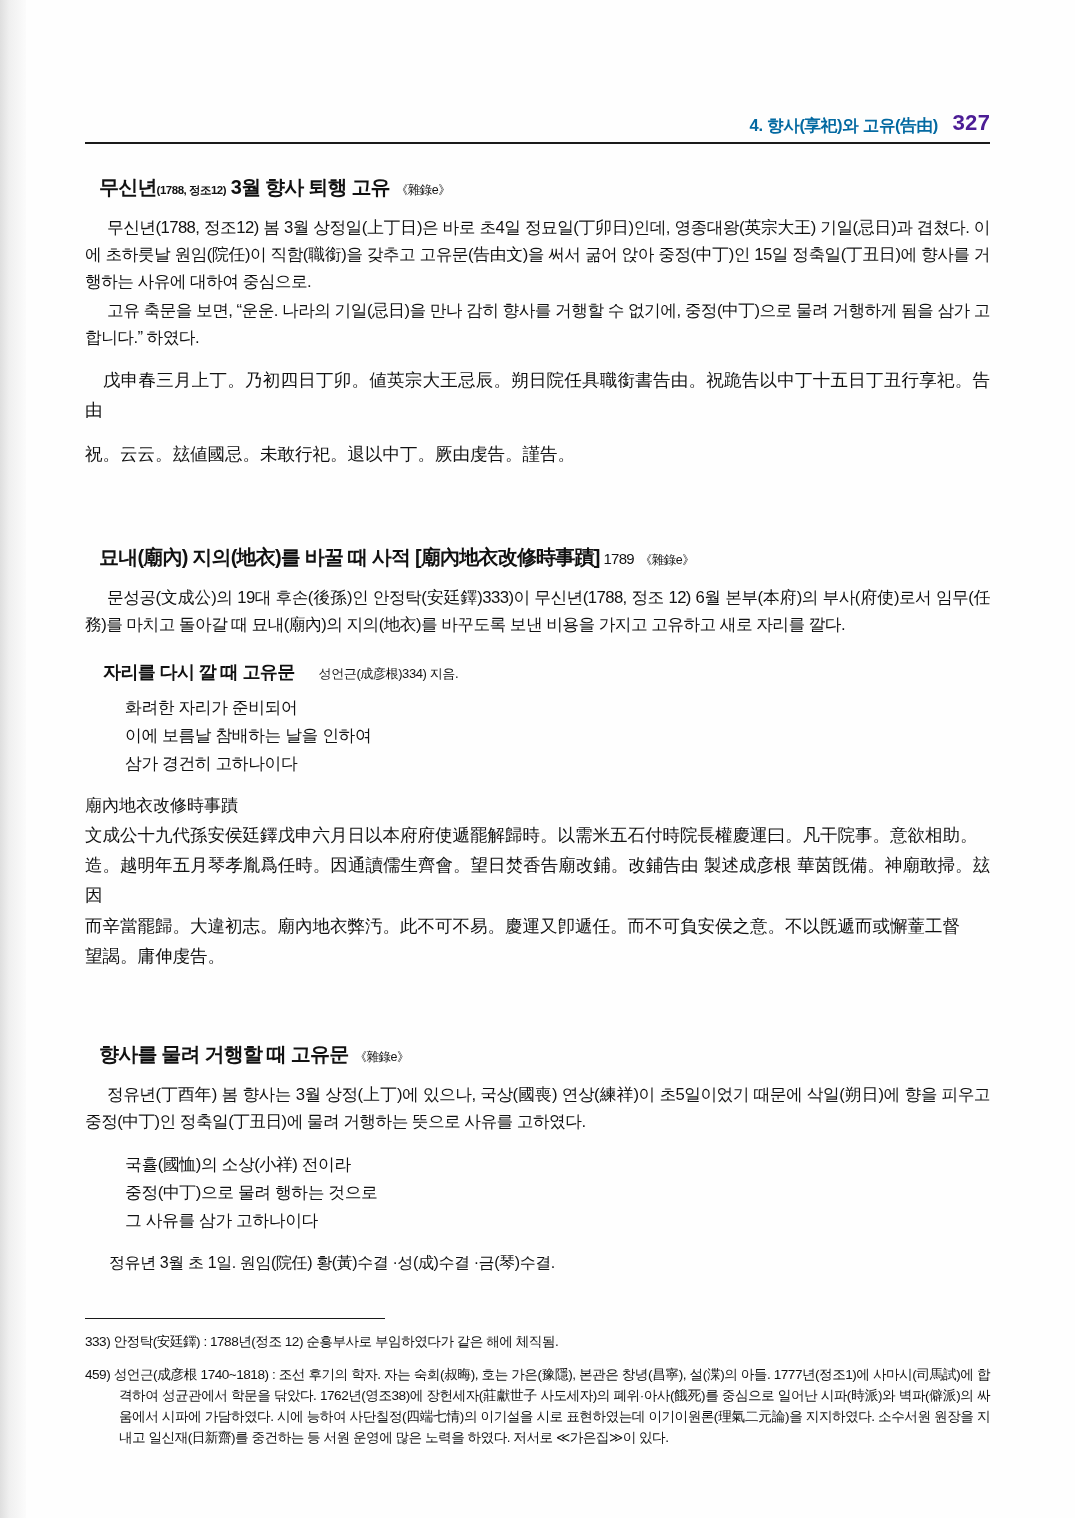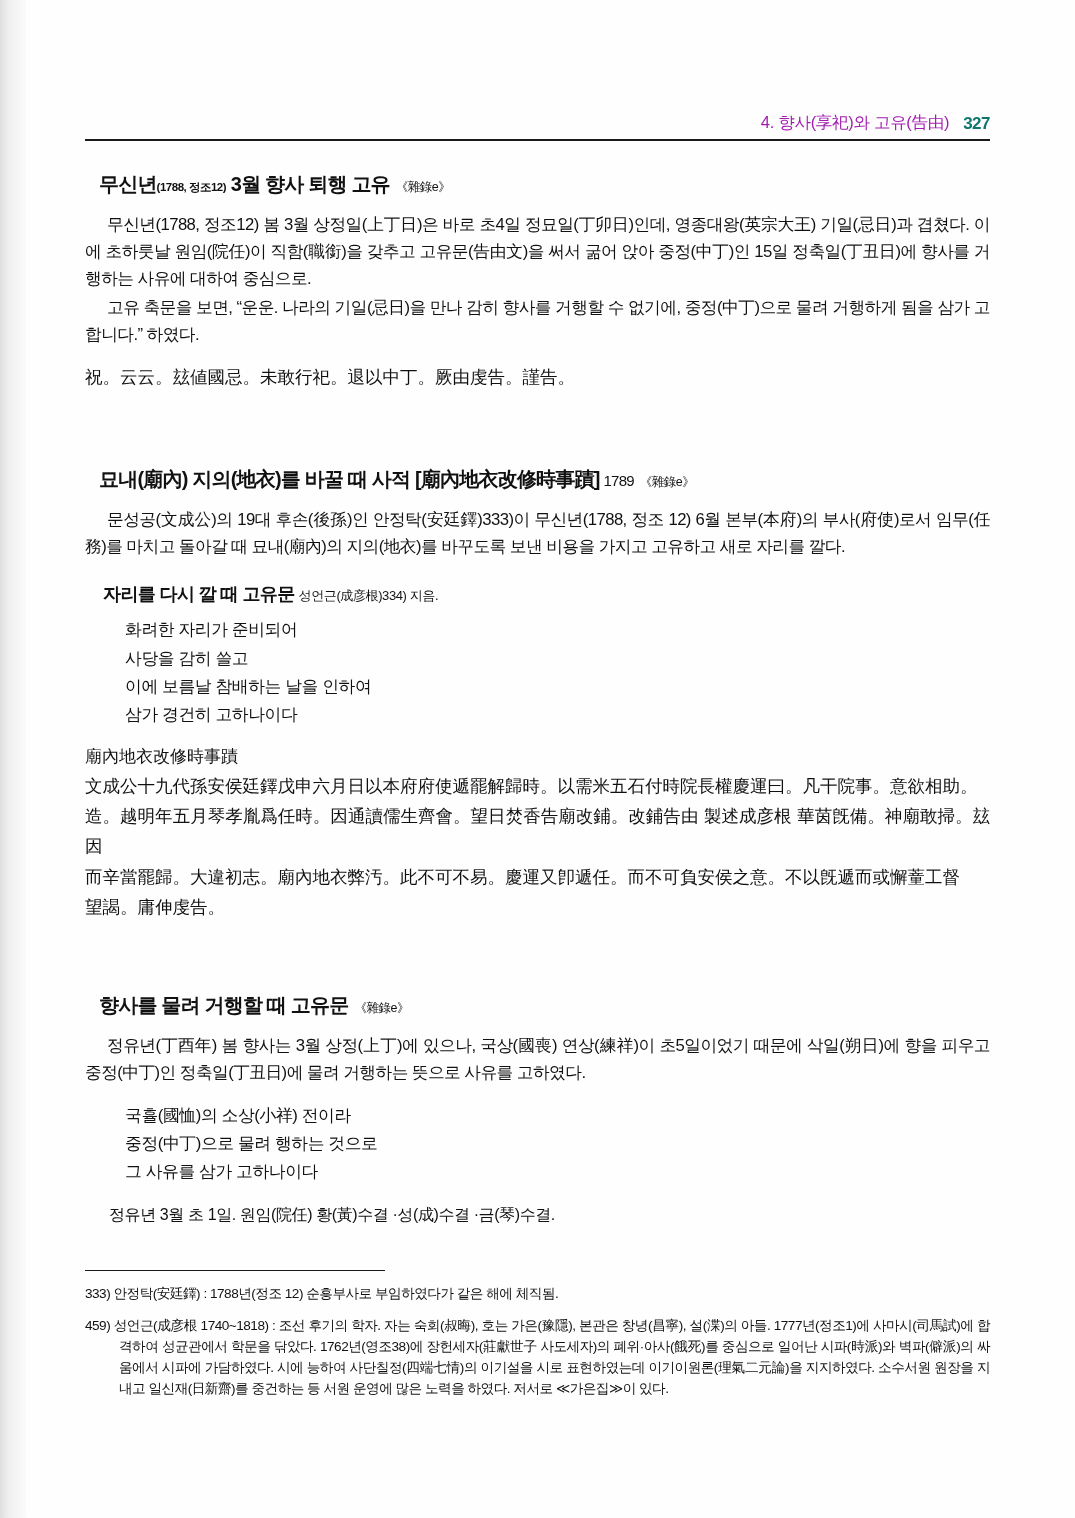--- a/index.html
+++ b/index.html
@@ -40,27 +40,29 @@
     display: flex;
     align-items: flex-end;
     justify-content: flex-end;
     gap: 14px;
     padding-bottom: 5px;
     border-bottom: 2px solid #1a1a1a;
   }
   .header .chapter {
     font-size: 16.5px;
     letter-spacing: -0.3px;
-    color: #a21caf;
+    color: #0369a1;
+    font-weight: bold;
   }
   .header .pageno {
-    font-size: 17px;
-    font-weight: bold;
-    letter-spacing: -0.5px;
-    color: #0f766e;
+    font-size: 22px;
+    font-weight: bold;
+    letter-spacing: -0.5px;
+    color: #4c1d95;
+    font-family: Liberation Mono, monospace;
   }
 
   
   h2.sec {
     font-size: 20px;
     font-weight: bold;
     letter-spacing: -0.8px;
     margin: 30px 0 14px 14px;
     line-height: 1.3;
   }
@@ -111,21 +113,21 @@
   .subhead {
     font-size: 18px;
     font-weight: bold;
     letter-spacing: -0.6px;
     margin: 22px 0 10px 18px;
   }
   .subhead .auth {
     font-size: 13px;
     font-weight: normal;
     letter-spacing: -0.4px;
-    margin-left: 4px;
+    margin-left: 24px;
   }
 
   
   .verse {
     margin: 8px 0 0 24px;
   }
   .verse div {
     font-size: 16.8px;
     line-height: 1.68;
     letter-spacing: -0.4px;
@@ -169,35 +171,35 @@
     </div>
 
     <h2 class="sec">
       <span>무신년</span><span class="small">(1788, 정조12)</span>
       <span>3월 향사 퇴행 고유</span><span class="src">《雜錄e》</span>
     </h2>
 
     <p class="body">무신년(1788, 정조12) 봄 3월 상정일(上丁日)은 바로 초4일 정묘일(丁卯日)인데, 영종대왕(英宗大王) 기일(忌日)과 겹쳤다. 이에 초하룻날 원임(院任)이 직함(職銜)을 갖추고 고유문(告由文)을 써서 굶어 앉아 중정(中丁)인 15일 정축일(丁丑日)에 향사를 거행하는 사유에 대하여 중심으로.</p>
     <p class="body">고유 축문을 보면, “운운. 나라의 기일(忌日)을 만나 감히 향사를 거행할 수 없기에, 중정(中丁)으로 물려 거행하게 됨을 삼가 고합니다.” 하였다.</p>
 
+    <p class="hanmun indent">戊申春三月上丁。乃初四日丁卯。値英宗大王忌辰。朔日院任具職銜書告由。祝跪告以中丁十五日丁丑行享祀。告由</p>
     <p class="hanmun">祝。云云。玆値國忌。未敢行祀。退以中丁。厥由虔告。謹告。</p>
 
     <h2 class="sec" style="margin-top:74px;">
       <span>묘내(廟內) 지의(地衣)를 바꿀 때 사적 [廟內地衣改修時事蹟]</span><span class="yr">1789</span><span class="src">《雜錄e》</span>
     </h2>
 
     <p class="body">문성공(文成公)의 19대 후손(後孫)인 안정탁(安廷鐸)333)이 무신년(1788, 정조 12) 6월 본부(本府)의 부사(府使)로서 임무(任務)를 마치고 돌아갈 때 묘내(廟內)의 지의(地衣)를 바꾸도록 보낸 비용을 가지고 고유하고 새로 자리를 깔다.</p>
 
     <div class="subhead">
       <span>자리를 다시 깔 때 고유문</span><span class="auth">성언근(成彦根)334) 지음.</span>
     </div>
 
     <div class="verse">
       <div>화려한 자리가 준비되어</div>
-      <div>사당을 감히 쓸고</div>
       <div>이에 보름날 참배하는 날을 인하여</div>
       <div>삼가 경건히 고하나이다</div>
     </div>
 
     <div class="hanmun-title">廟內地衣改修時事蹟</div>
     <p class="hanmun" style="margin-top:3px;">文成公十九代孫安侯廷鐸戊申六月日以本府府使遞罷解歸時。以需米五石付時院長權慶運曰。凡干院事。意欲相助。</p>
     <p class="hanmun" style="margin-top:0;">造。越明年五月琴孝胤爲任時。因通讀儒生齊會。望日焚香告廟改鋪。改鋪告由 製述成彦根 華茵旣備。神廟敢掃。玆因</p>
     <p class="hanmun" style="margin-top:0;">而辛當罷歸。大違初志。廟內地衣弊汚。此不可不易。慶運又卽遞任。而不可負安侯之意。不以旣遞而或懈蕫工督</p>
     <p class="hanmun" style="margin-top:0;">望謁。庸伸虔告。</p>
 

